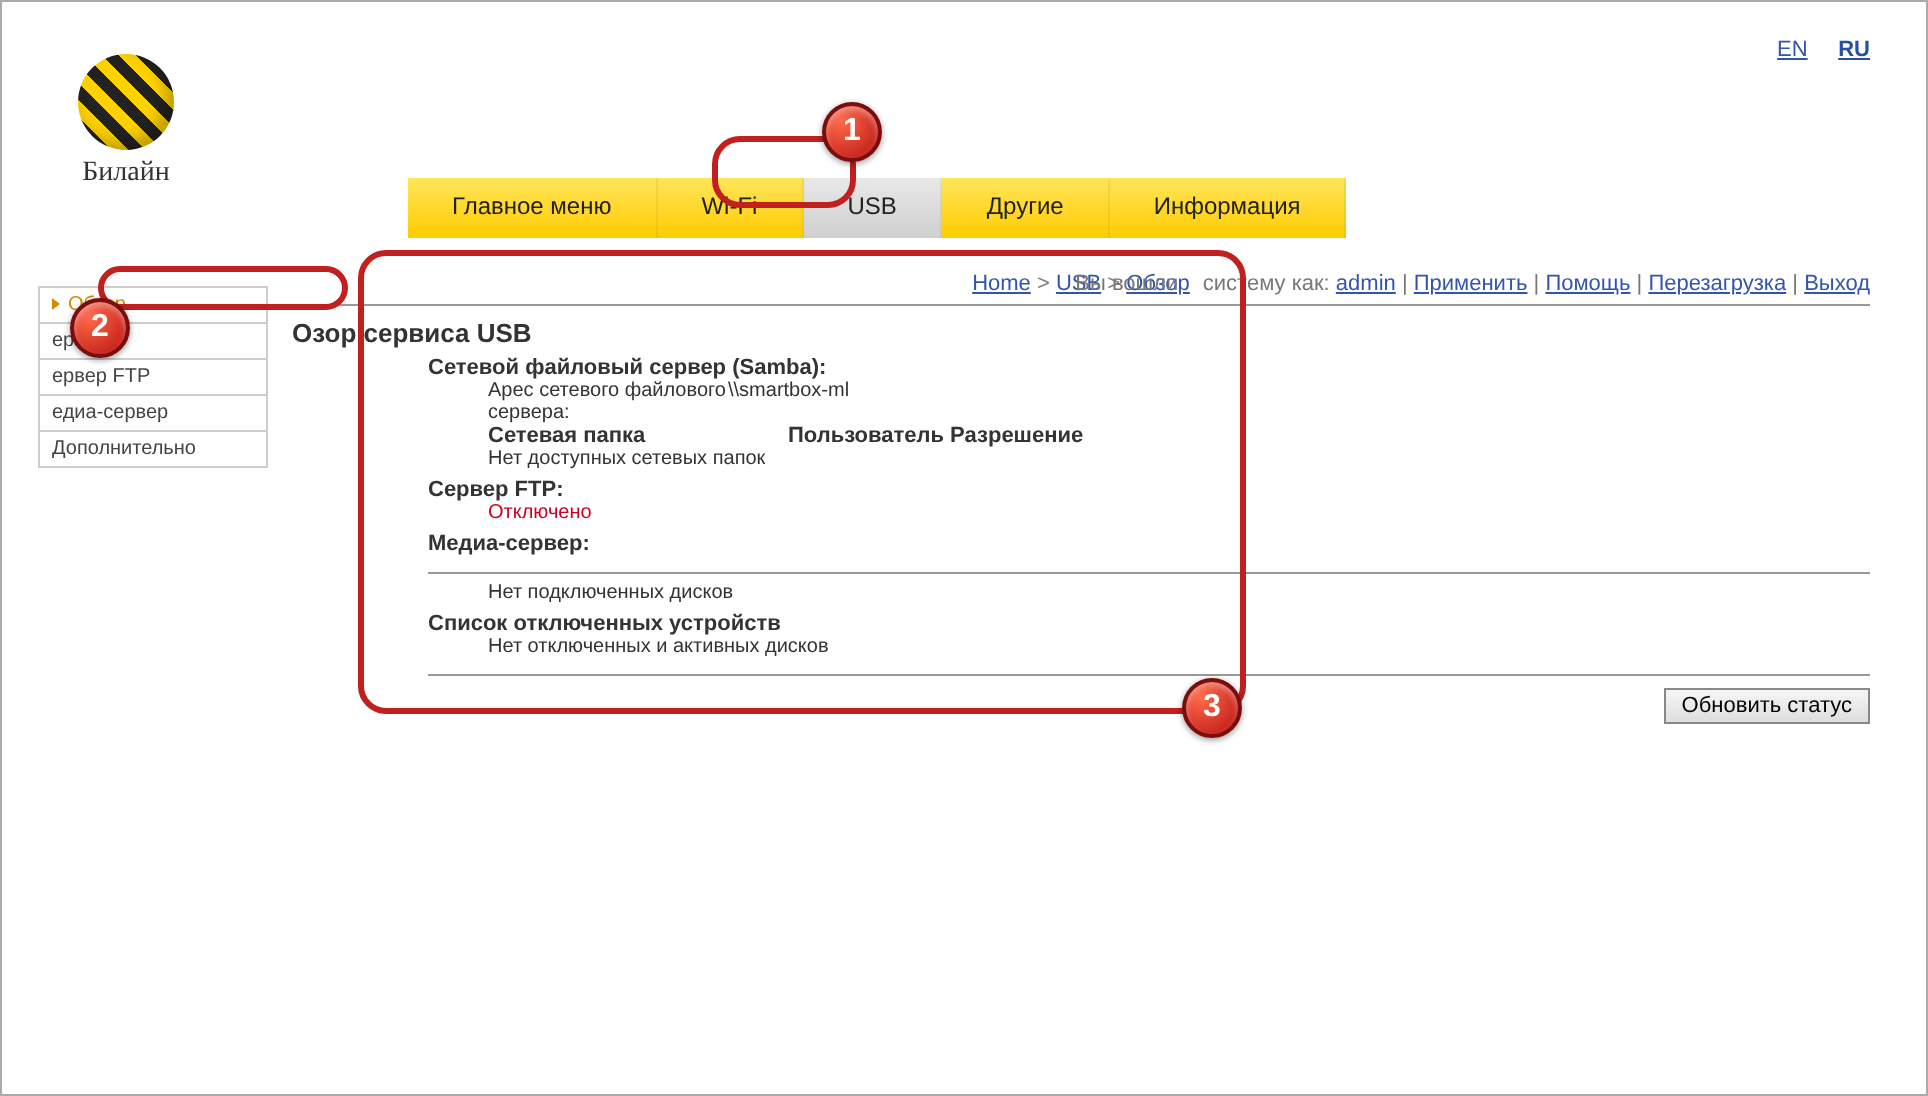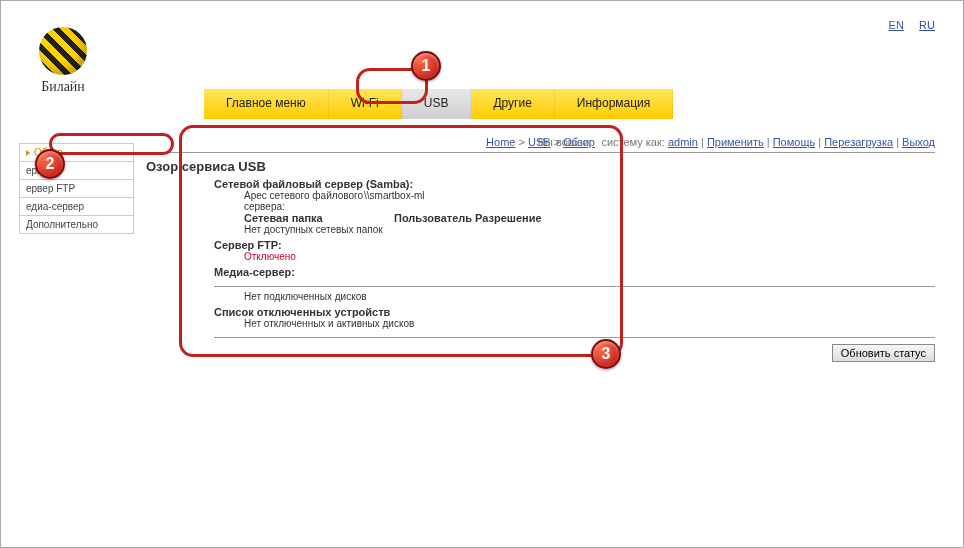--- a/index.html
+++ b/index.html
@@ -1,21 +1,21 @@
 <!DOCTYPE html>
 <html><head>
 <meta charset="utf-8">
 <style>
   * { box-sizing: border-box; margin: 0; padding: 0; }
   body { font-family: Verdana, Arial, sans-serif; font-size: 11px; background: #fff; color: #333; width: 964px; height: 548px; position: relative; border: 1px solid #aaa; }
   .outer { padding: 18px 28px; }
   .topbar { position: relative; height: 90px; }
   .lang { position: absolute; right: 0; top: 0; font-size: 11px; }
   .lang a { color: #3355aa; text-decoration: underline; cursor: pointer; }
-  .lang a.active { font-weight: normal; color: #2a4fa0; }
+  .lang a.active { font-weight: bold; color: #2a4fa0; }
   .logo { position: absolute; left: 10px; top: 8px; text-align: center; }
   .logo-ball { width: 48px; height: 48px; border-radius: 50%; background: repeating-linear-gradient(45deg, #ffd200 0 6px, #222 6px 12px); margin: 0 auto 4px; box-shadow: inset -4px -4px 8px rgba(0,0,0,0.25); }
   .logo-text { font-family: Georgia, serif; font-size: 14px; color: #333; }
   .nav { position: absolute; left: 175px; top: 70px; display: flex; background: linear-gradient(#ffe55a, #ffcc00); height: 30px; }
   .nav-item { padding: 7px 22px; font-size: 12px; color: #222; cursor: pointer; border-right: 1px solid rgba(0,0,0,0.05); }
   .nav-item.active { background: linear-gradient(#e8e8e8, #cfcfcf); }
   .content-row { display: flex; margin-top: 24px; }
   .sidebar { width: 115px; margin-left: -10px; margin-top: 10px; }
   .side-item { border: 1px solid #ccc; border-top: none; padding: 3px 6px; font-size: 10px; color: #444; background: #fff; cursor: pointer; }
   .side-item:first-child { border-top: 1px solid #ccc; }

